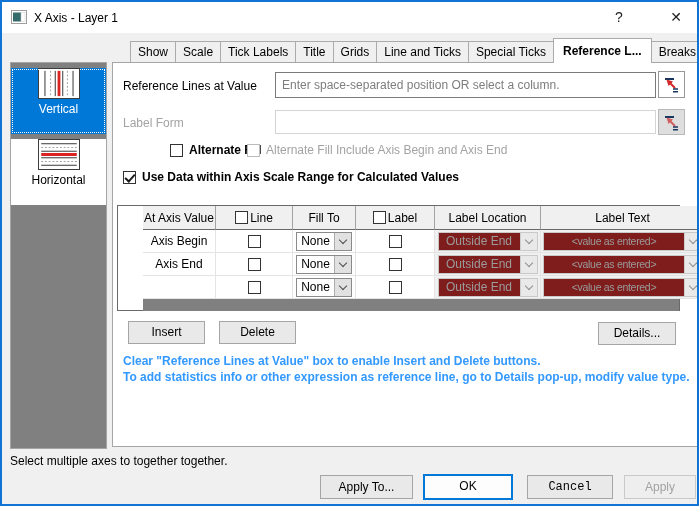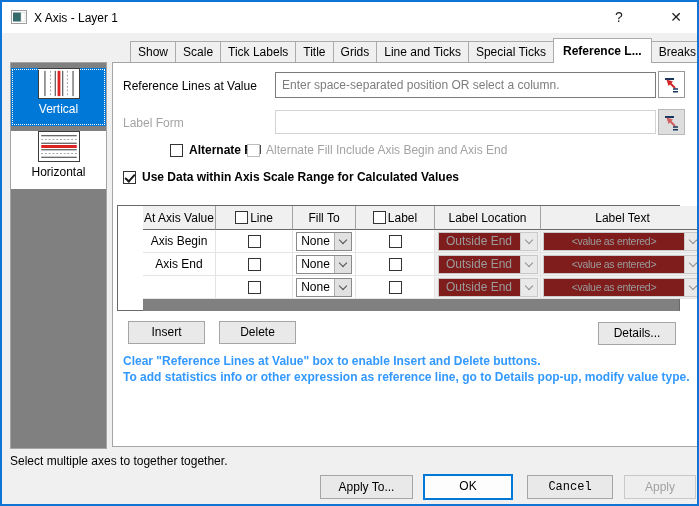--- a/index.html
+++ b/index.html
@@ -19,21 +19,21 @@
   .close-btn { position:absolute; left:655px; top:2px; width:38px; height:27px; text-align:center; line-height:27px; font-size:14px; color:#222; cursor:default; }
 
   
   .tabs { position:absolute; left:112px; top:36px; height:24px; display:flex; align-items:flex-end; z-index:3; }
   .tab { height:21px; line-height:20px; padding:0 7px; background:#f0f0f0; border:1px solid #ababab; border-bottom:none; margin-left:-1px; white-space:nowrap; color:#000; cursor:default; }
   .tab:first-child { margin-left:16px; }
   .tab.selected { height:25px; line-height:24px; background:#fff; font-weight:bold; margin-bottom:-1px; position:relative; z-index:4; padding:0 9px; }
 
   
   .sidebar { position:absolute; left:8px; top:60px; width:97px; height:387px; background:#808080; border:1px solid #a5a5a5; }
-  .side-item { width:100%; height:58px; background:#fff; text-align:center; cursor:default; }
+  .side-item { width:100%; height:66px; background:#fff; text-align:center; cursor:default; }
   .side-item.selected { background:#0078d7; color:#fff; outline:1px dotted #fff; outline-offset:-2px; }
   .axicon { width:42px; height:31px; background:#fff; border:1px solid #3c3c3c; margin:5px auto 3px auto; display:block; }
   .side-label { font-size:12px; }
 
   
   .panel { position:absolute; left:110px; top:60px; width:586px; height:385px; background:#fff; border:1px solid #a5a5a5; }
 
   .lbl { position:absolute; white-space:nowrap; }
   .lbl.bold { font-weight:normal; }
   .lbl.disabled { color:#a3a3a3; }

